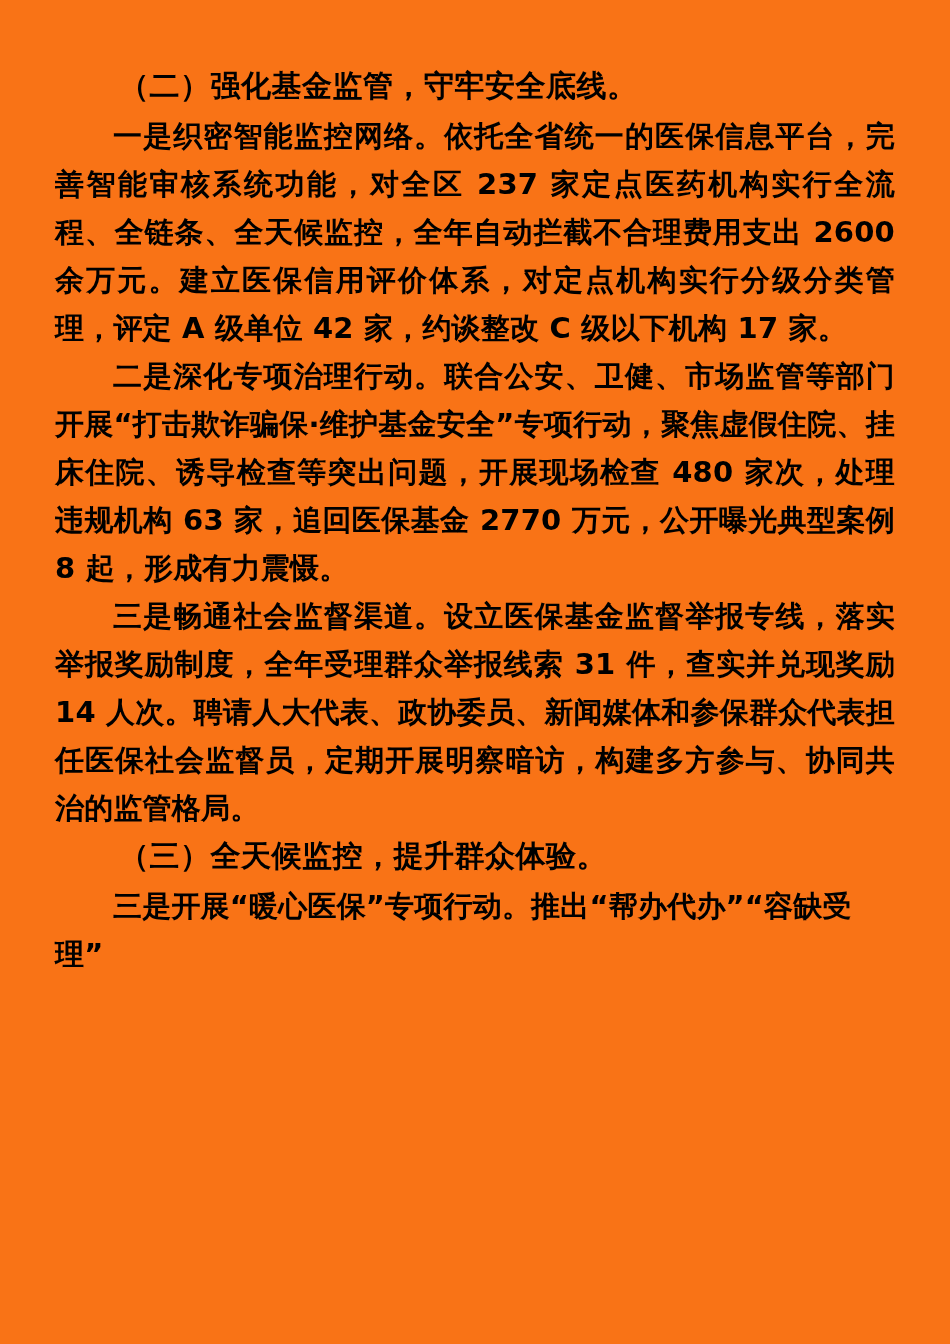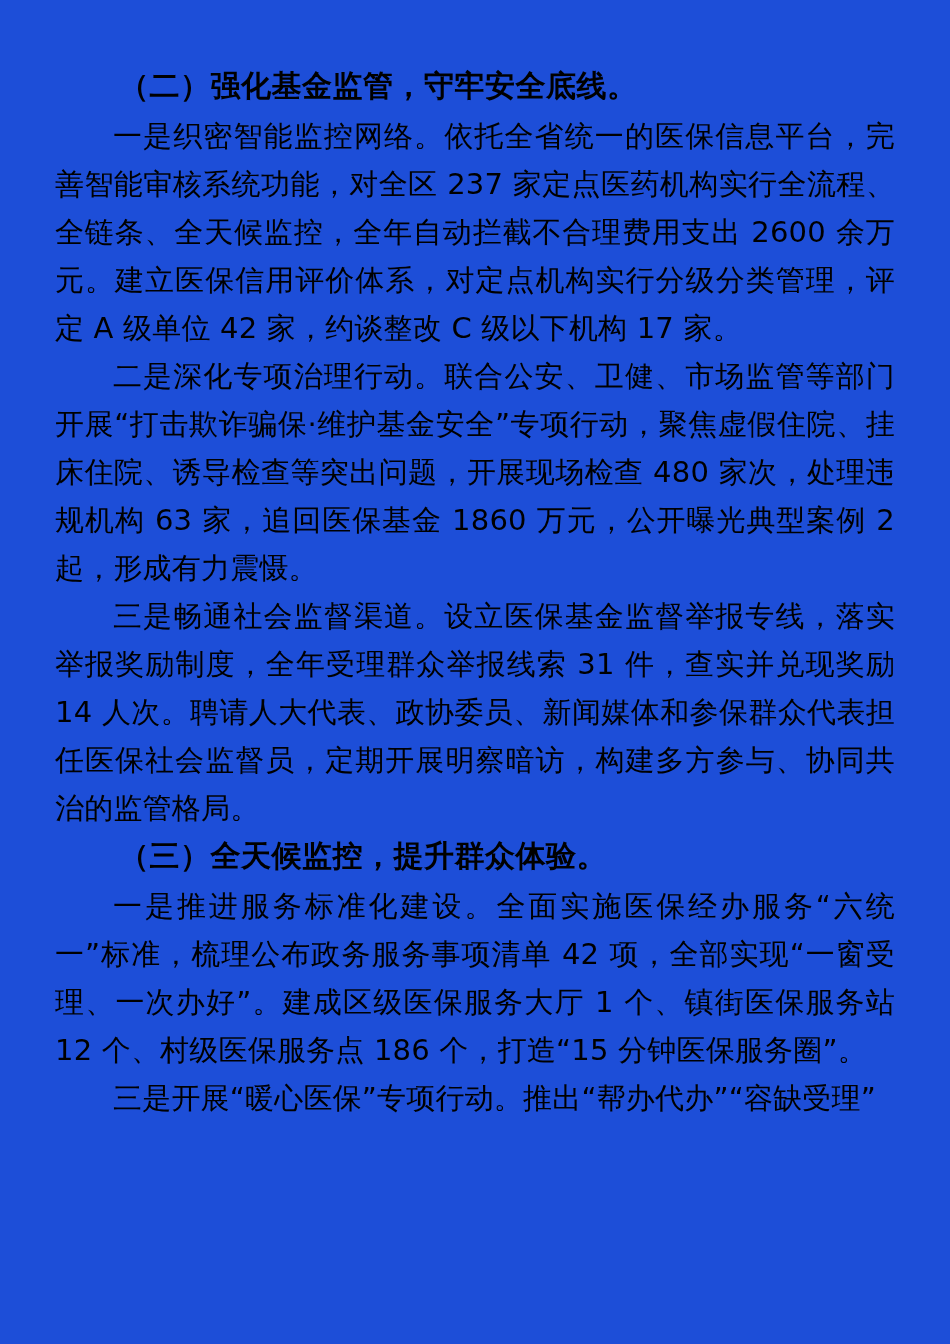--- a/index.html
+++ b/index.html
@@ -8,21 +8,21 @@
     background: #ffffff;
   }
   body {
     font-family: "DejaVu Sans", "Liberation Sans", sans-serif;
     color: #000000;
   }
   #page {
     position: relative;
     width: 950px;
     height: 1344px;
-    background: #1d4ed8;
+    background: #f97316;
     overflow: hidden;
     box-sizing: border-box;
   }
   #content {
     position: absolute;
     left: 55px;
     top: 62px;
     width: 840px;
   }
   .heading {
@@ -35,40 +35,40 @@
     white-space: nowrap;
   }
   .para {
     font-size: 29px;
     line-height: 48px;
     text-align: justify;
     text-justify: inter-ideograph;
     text-indent: 58px;
     margin: 0;
     letter-spacing: 0.2px;
+    font-weight: bold;
   }
   .para.last-line-open {
     text-align: left;
   }
 </style>
 </head>
 <body>
 
 <div id="page">
   <div id="content">
 
     <div class="heading">（二）强化基金监管，守牢安全底线。</div>
 
     <p class="para">一是织密智能监控网络。依托全省统一的医保信息平台，完善智能审核系统功能，对全区 237 家定点医药机构实行全流程、全链条、全天候监控，全年自动拦截不合理费用支出 2600 余万元。建立医保信用评价体系，对定点机构实行分级分类管理，评定 A 级单位 42 家，约谈整改 C 级以下机构 17 家。</p>
 
-    <p class="para">二是深化专项治理行动。联合公安、卫健、市场监管等部门开展“打击欺诈骗保·维护基金安全”专项行动，聚焦虚假住院、挂床住院、诱导检查等突出问题，开展现场检查 480 家次，处理违规机构 63 家，追回医保基金 1860 万元，公开曝光典型案例 2 起，形成有力震慑。</p>
+    <p class="para">二是深化专项治理行动。联合公安、卫健、市场监管等部门开展“打击欺诈骗保·维护基金安全”专项行动，聚焦虚假住院、挂床住院、诱导检查等突出问题，开展现场检查 480 家次，处理违规机构 63 家，追回医保基金 2770 万元，公开曝光典型案例 8 起，形成有力震慑。</p>
 
     <p class="para">三是畅通社会监督渠道。设立医保基金监督举报专线，落实举报奖励制度，全年受理群众举报线索 31 件，查实并兑现奖励 14 人次。聘请人大代表、政协委员、新闻媒体和参保群众代表担任医保社会监督员，定期开展明察暗访，构建多方参与、协同共治的监管格局。</p>
 
     <div class="heading">（三）全天候监控，提升群众体验。</div>
 
-    <p class="para">一是推进服务标准化建设。全面实施医保经办服务“六统一”标准，梳理公布政务服务事项清单 42 项，全部实现“一窗受理、一次办好”。建成区级医保服务大厅 1 个、镇街医保服务站 12 个、村级医保服务点 186 个，打造“15 分钟医保服务圈”。</p>
 
 
     <p class="para last-line-open">三是开展“暖心医保”专项行动。推出“帮办代办”“容缺受理”</p>
 
   </div>
 </div>
 
 </body></html>

